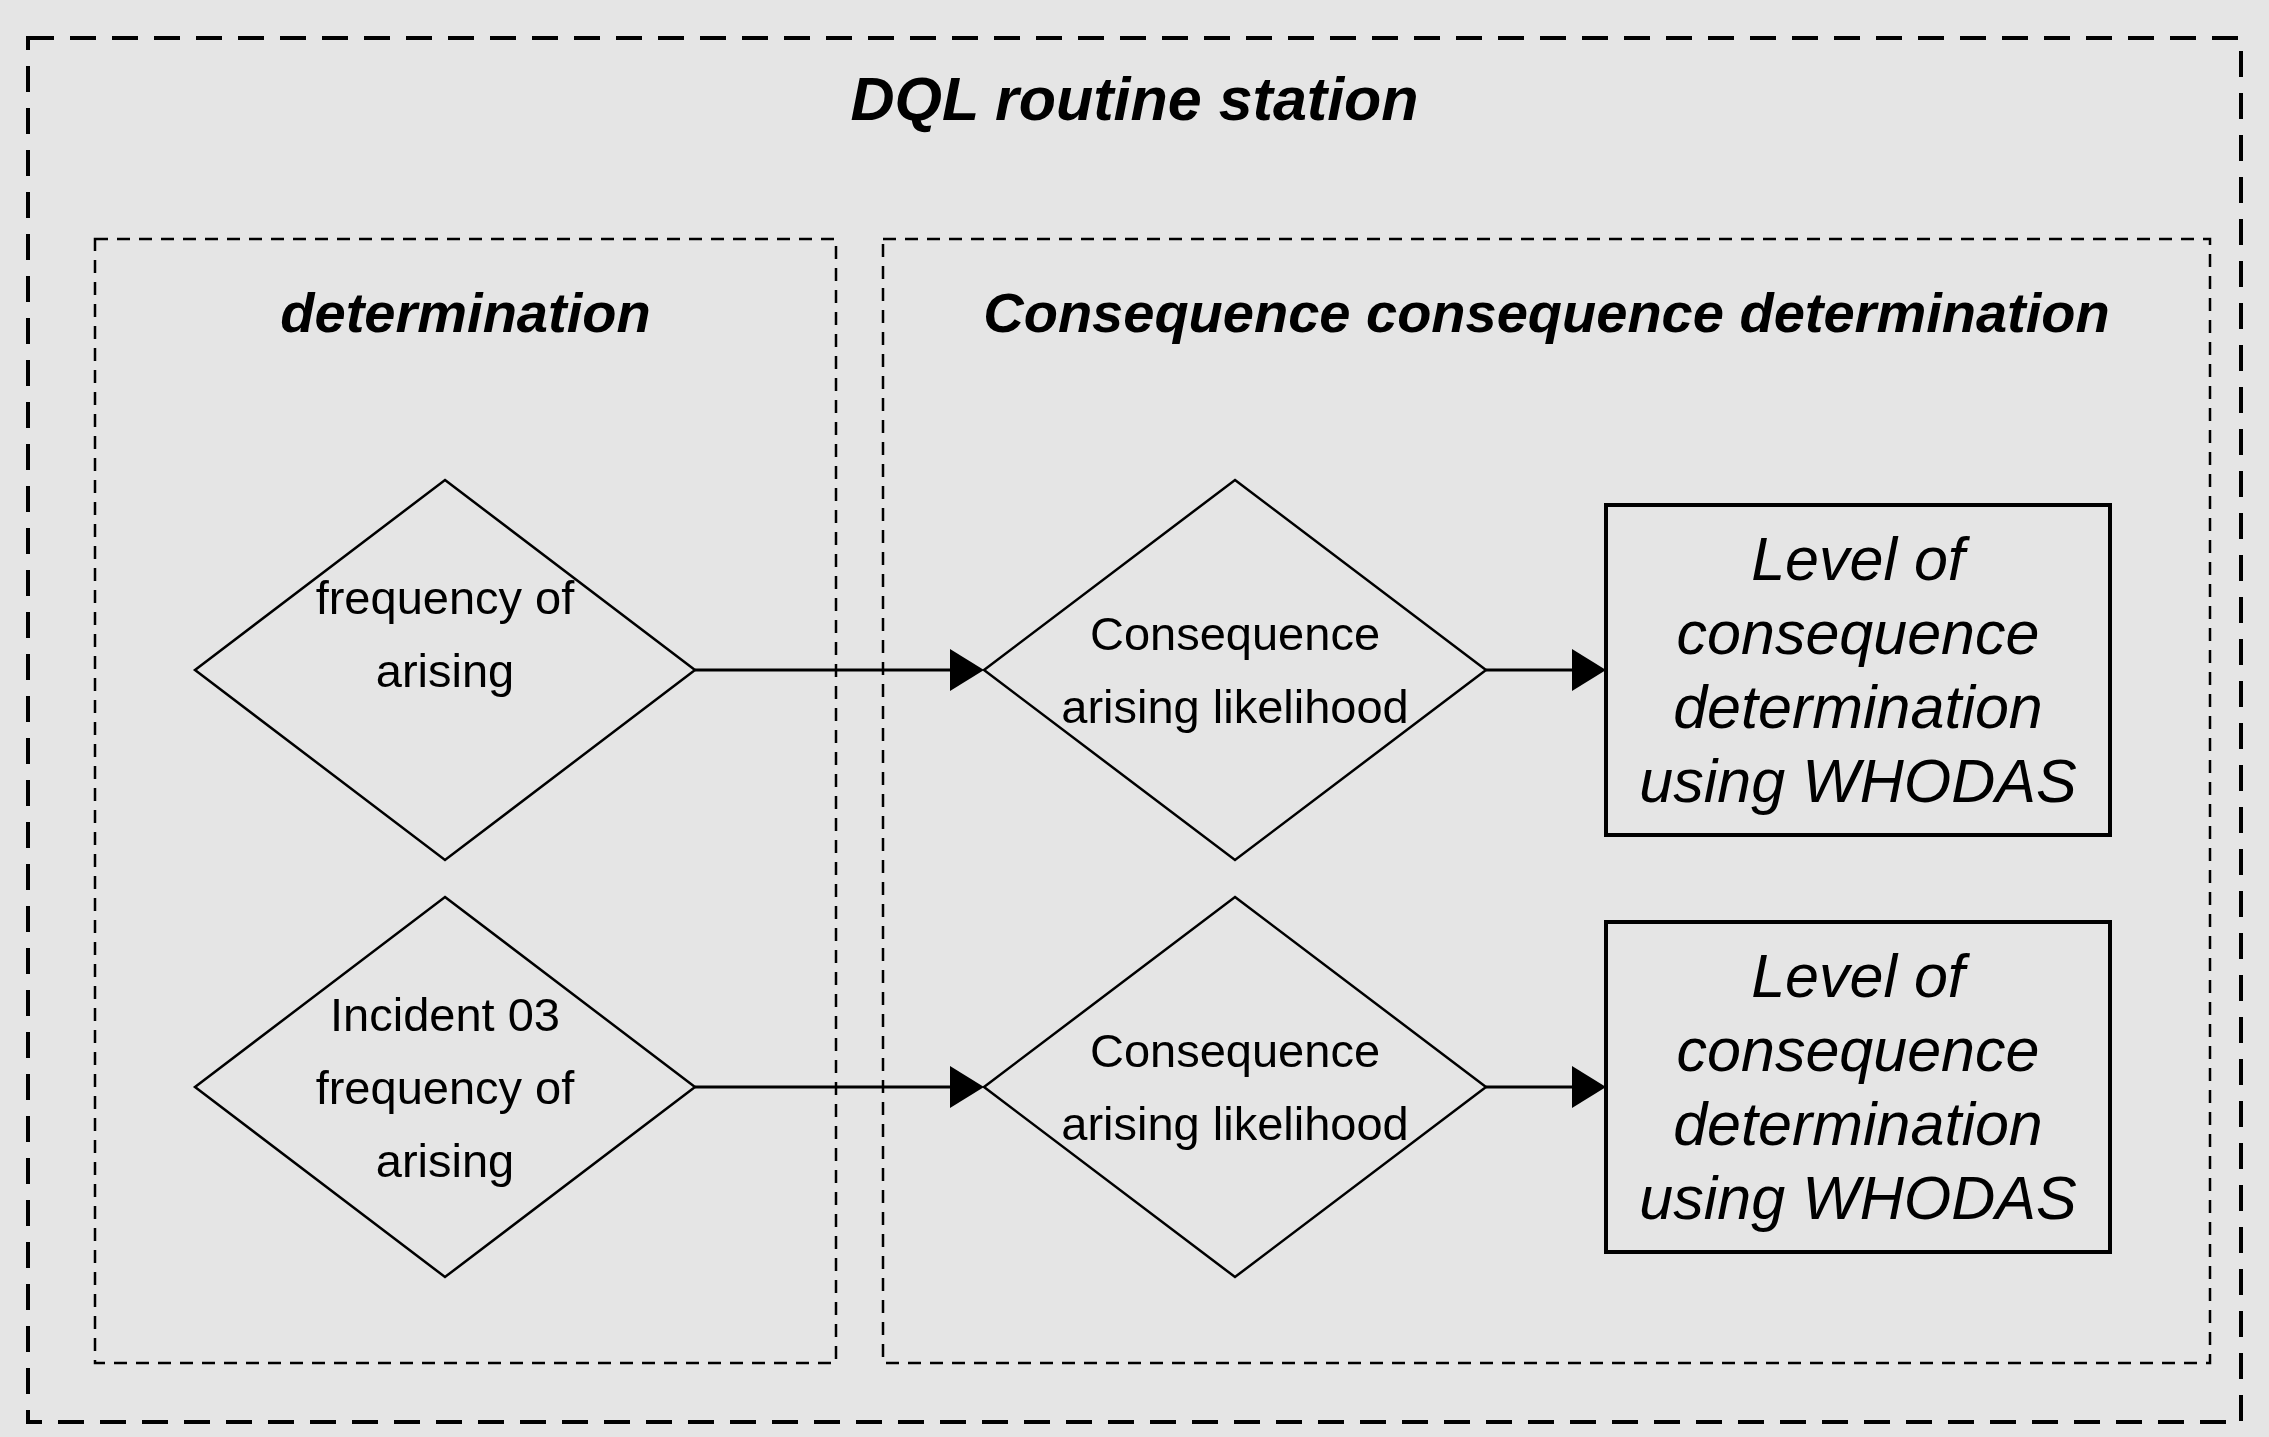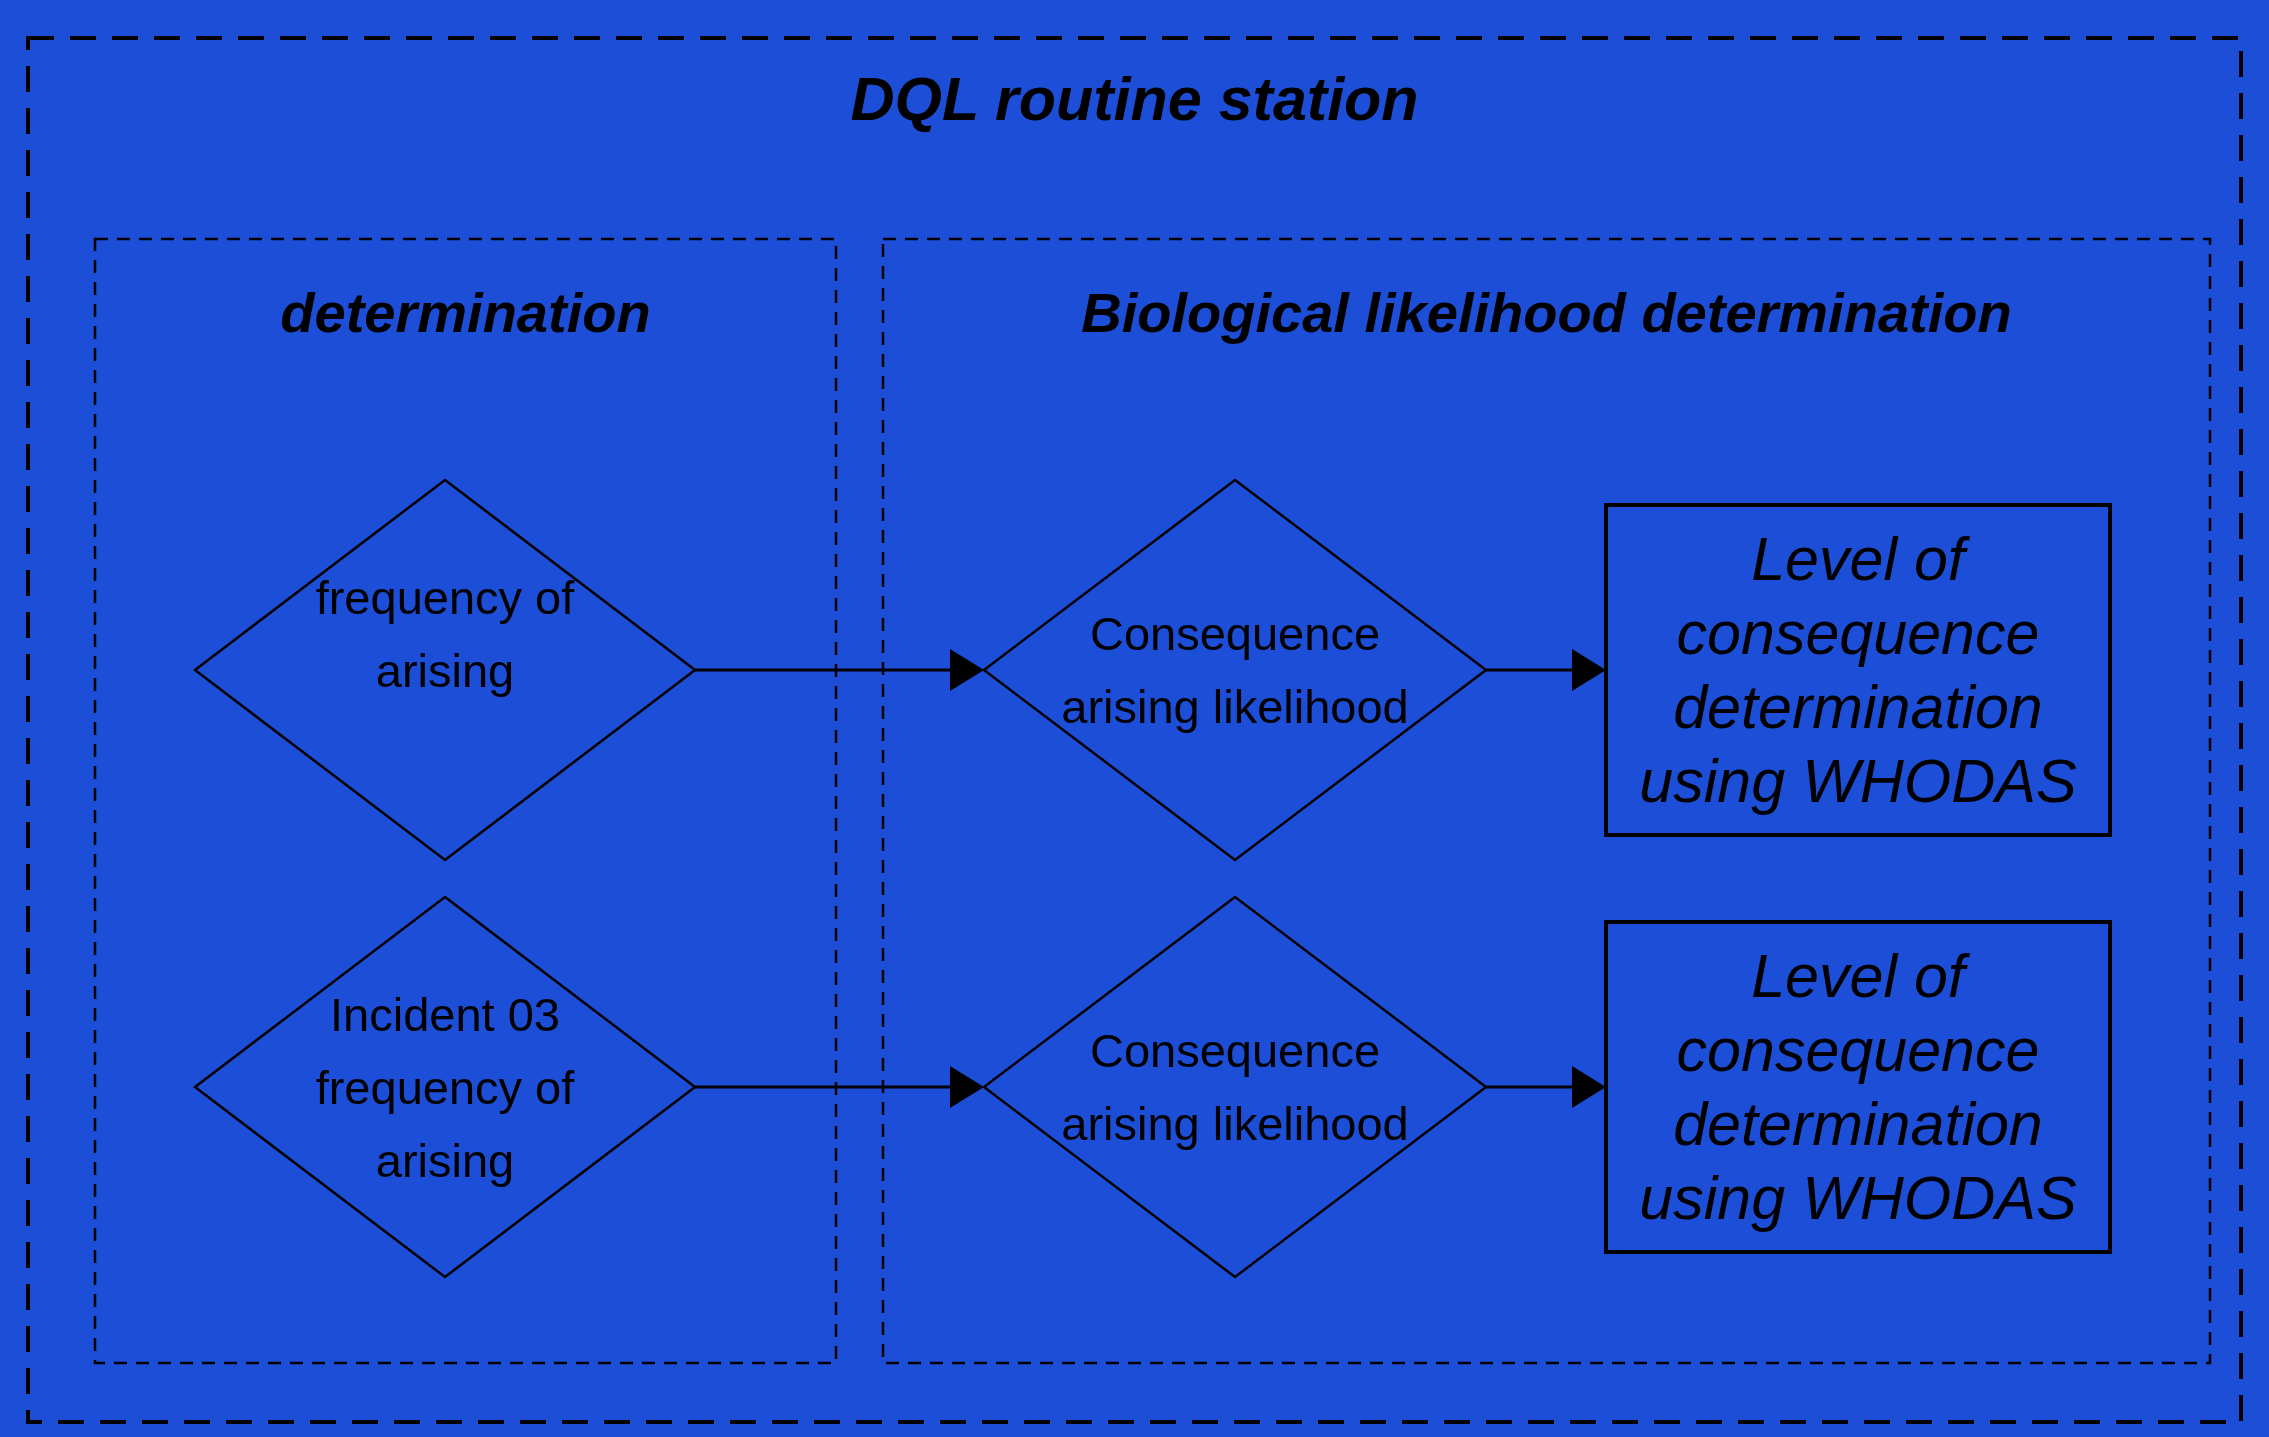--- a/index.html
+++ b/index.html
@@ -4,21 +4,21 @@
 <style>
   html, body {
     margin: 0;
     padding: 0;
     background: #ffffff;
   }
   .stage {
     position: relative;
     width: 2269px;
     height: 1437px;
-    background: #1d4ed8;
+    background: #e5e5e5;
     color: #000000;
     font-family: "Liberation Sans", sans-serif;
     overflow: hidden;
   }
   .layer {
     position: absolute;
     left: 0;
     top: 0;
     width: 2269px;
     height: 1437px;
@@ -112,21 +112,21 @@
       <polygon points="1606,1087 1572,1066 1572,1108" fill="#000000"></polygon>
     </g>
   </svg>
 
   <div class="txt diagram-title">DQL routine station</div>
 
   <div class="txt section-title hazards-title">
     <div>determination</div>
   </div>
 
-  <div class="txt section-title bio-title">Biological likelihood determination</div>
+  <div class="txt section-title bio-title">Consequence consequence determination</div>
 
   <div class="txt node-label d1">
     <div>frequency of</div>
     <div>arising</div>
   </div>
 
   <div class="txt node-label d2">
     <div>Incident 03</div>
     <div>frequency of</div>
     <div>arising</div>

